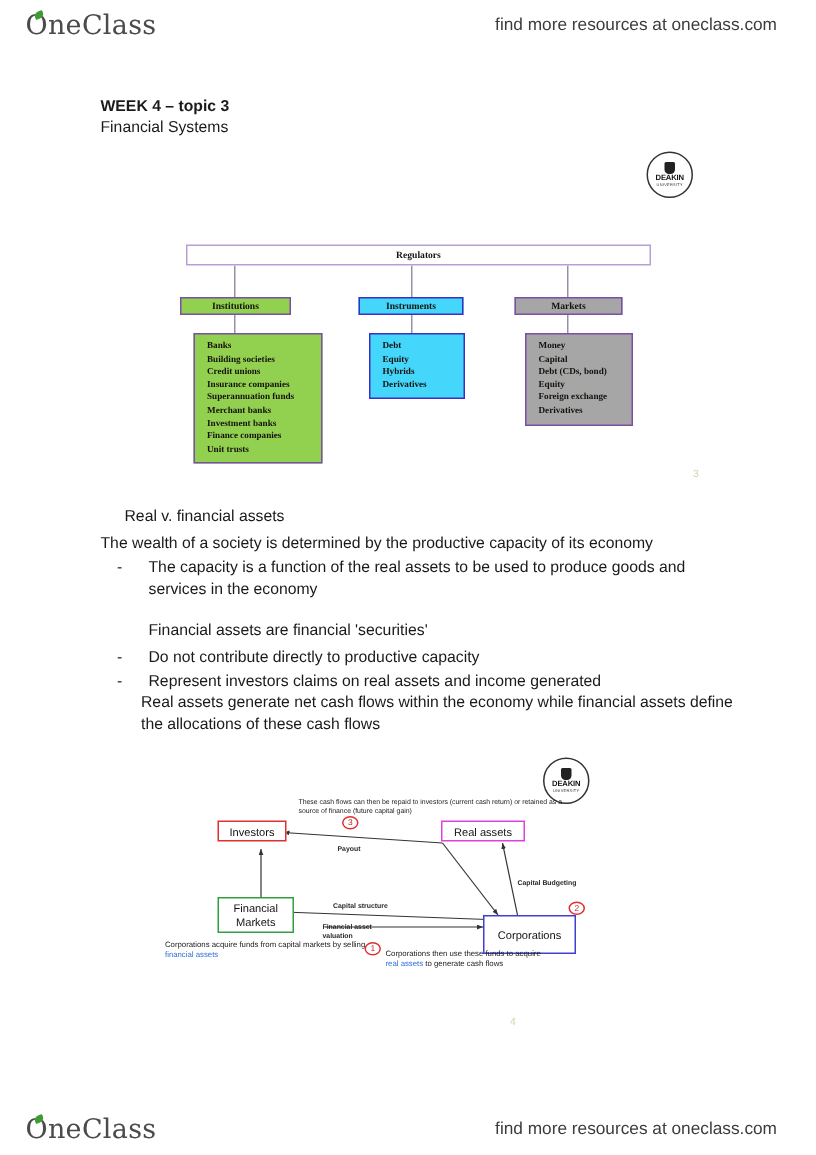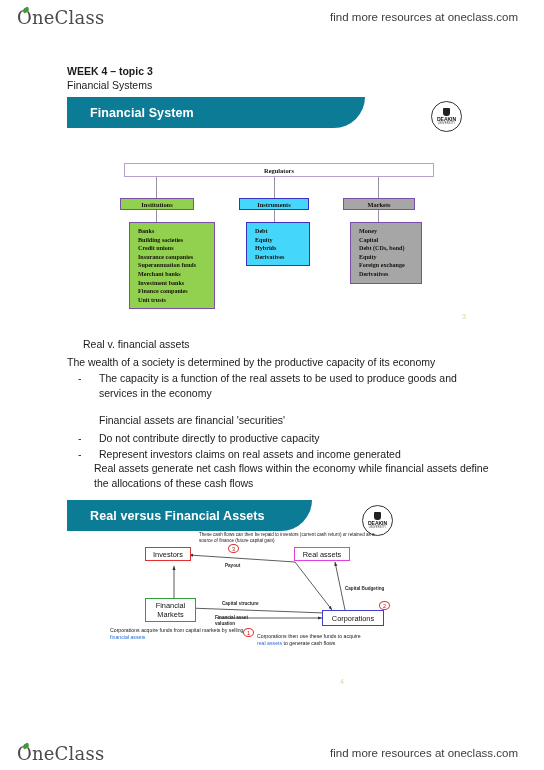--- a/index.html
+++ b/index.html
@@ -217,23 +217,20 @@
     <span>OneClass</span>
   </div>
   <div class="oc-tag">find more resources at oneclass.com</div>
 </div>
 
 <div class="note title-week" style="left:67px; top:64px;">WEEK 4 – topic 3</div>
 <div class="note" style="left:67px; top:78px;">Financial Systems</div>
 
 <div class="slide" style="left:67px; top:97px; width:410px; height:224px;">
 
-  <div class="slide-banner" style="width:298px;">
-    <span class="btext">Financial System</span>
-  </div>
 
   <div class="deakin" style="left:364px; top:4px;">
     <span class="shield"></span>
     <span class="dk">DEAKIN</span>
     <span class="du">UNIVERSITY</span>
   </div>
 
 
   <div class="connector" style="left:89px;  top:80px;  height:21px;"></div>
   <div class="connector" style="left:207px; top:80px;  height:21px;"></div>
@@ -298,23 +295,20 @@
 <div class="note" style="left:78px; top:431px;">-</div>
 <div class="note" style="left:99px; top:431px;">Do not contribute directly to productive capacity</div>
 
 <div class="note" style="left:78px; top:447px;">-</div>
 <div class="note" style="left:99px; top:447px;">Represent investors claims on real assets and income generated</div>
 
 <div class="note wrap" style="left:67px; top:461px; width:400px;margin-left:27px;">Real assets generate net cash flows within the economy while financial assets define the allocations of these cash flows</div>
 
 <div class="slide" style="left:67px; top:500px; width:410px; height:190px;">
 
-  <div class="slide-banner" style="width:245px;">
-    <span class="btext">Real versus Financial Assets</span>
-  </div>
 
   <div class="deakin" style="left:295px; top:5px;">
     <span class="shield"></span>
     <span class="dk">DEAKIN</span>
     <span class="du">UNIVERSITY</span>
   </div>
 
   <svg class="arrow-svg" width="410" height="190">
     <defs>
       <marker id="ah" markerWidth="6" markerHeight="6" refX="5" refY="2" orient="auto">
@@ -342,21 +336,21 @@
   </div>
 
   <div class="fbox realassets" style="left:227px; top:47px; width:56px; height:14px;">
     <span>Real assets</span>
   </div>
 
   <div class="fbox finmarkets" style="left:78px; top:98px; width:51px; height:24px;">
     <span>Financial Markets</span>
   </div>
 
-  <div class="fbox corps" style="left:255px; top:110px; width:62px; height:16px;">
+  <div class="fbox corps" style="left:255px; top:110px; width:62px; height:26px;">
     <span>Corporations</span>
   </div>
 
   <div class="flabel" style="left:158px; top:63px;">Payout</div>
   <div class="flabel" style="left:278px; top:86px;">Capital Budgeting</div>
   <div class="flabel" style="left:155px; top:101px;">Capital structure</div>
   <div class="flabel" style="left:148px; top:115px; width:34px; white-space:normal;">Financial asset valuation</div>
 
   <div class="circnum" style="left:161px; top:44px;">3</div>
   <div class="circnum" style="left:312px; top:101px;">2</div>

